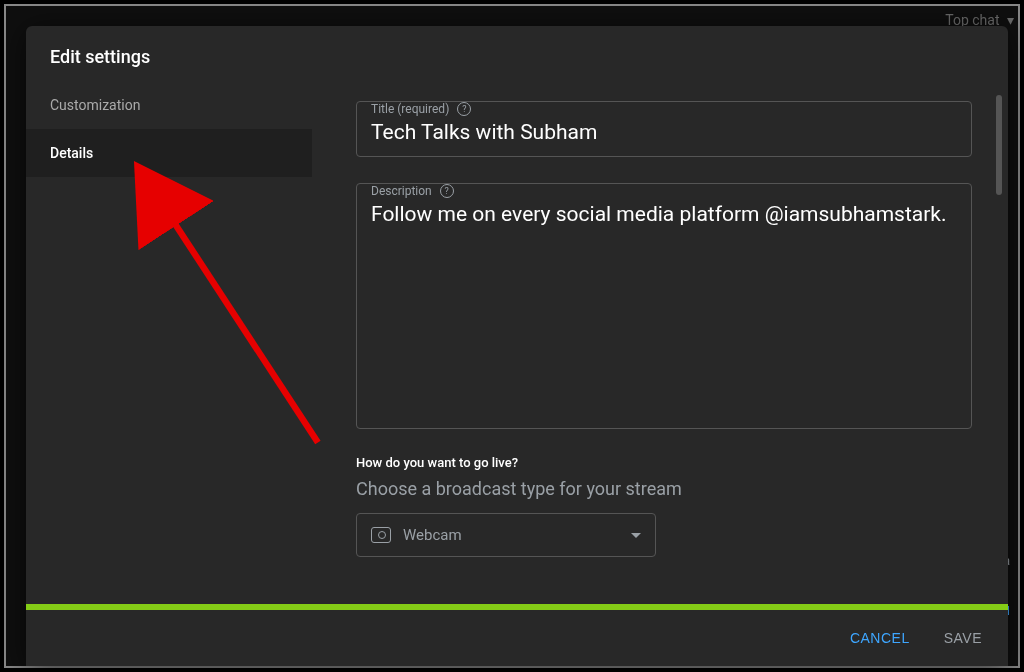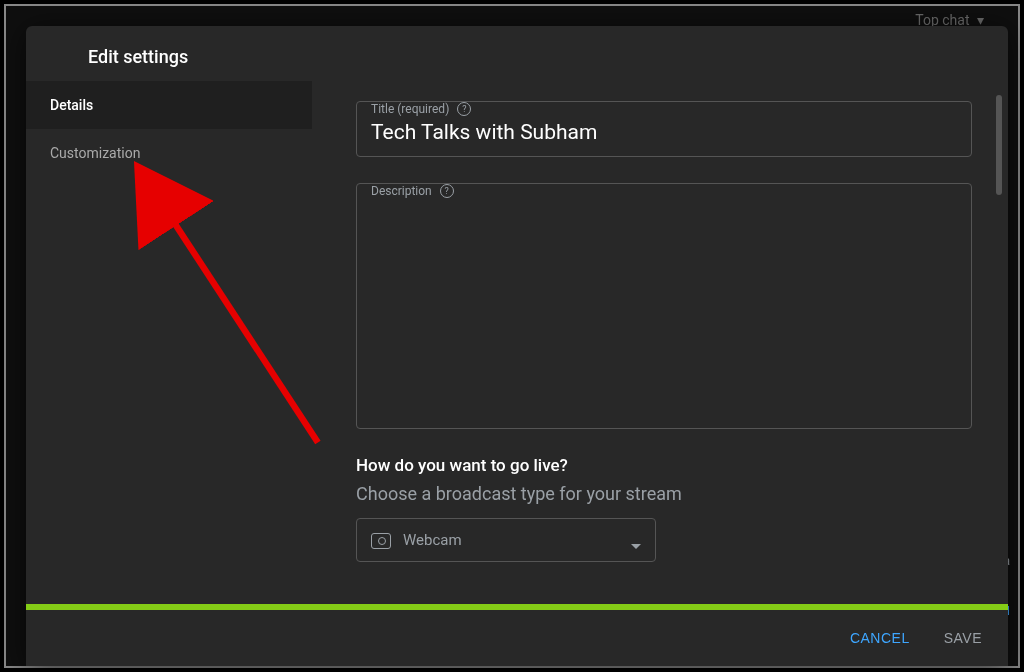--- a/index.html
+++ b/index.html
@@ -13,21 +13,21 @@
     position: relative;
   }
   .outer-frame {
     position: absolute;
     top: 4px; left: 4px; right: 4px; bottom: 4px;
     border: 2px solid #888;
     background: #0f0f0f;
   }
   .bg-top-chat {
     position: absolute;
-    top: 6px; right: 34px;
+    top: 6px; right: 4px;
     color: #6b6b6b;
     font-size: 14px;
   }
   .bg-top-chat .chev { display:inline-block; margin-left:4px; }
   .bg-bottom-name {
     position: absolute;
     bottom: 6px; right: 16px;
     background: #fdd835;
     color: #222;
     font-size: 12px;
@@ -65,21 +65,20 @@
     flex-direction: column;
     box-shadow: 0 4px 30px rgba(0,0,0,0.6);
   }
   .modal-header {
     padding: 20px 24px 14px;
   }
   .modal-title {
     font-size: 18px;
     font-weight: 500;
     color: #fff;
-    margin-left: 38px;
   }
   .modal-body {
     flex: 1;
     display: flex;
     overflow: hidden;
     position: relative;
   }
   .sidebar {
     width: 286px;
     background: #282828;
@@ -143,37 +142,37 @@
     border: none;
     outline: none;
     color: #fff;
     font-size: 21px;
     font-family: inherit;
     resize: none;
   }
   .field.desc { height: 246px; }
   .field.desc .field-input { height: 190px; }
   .section-title {
-    font-size: 17px;
+    font-size: 13px;
     font-weight: 500;
     color: #fff;
     margin-bottom: 8px;
   }
   .section-sub {
     font-size: 18px;
     color: #9aa0a6;
     margin-bottom: 14px;
   }
   .select-box {
     width: 300px;
     border: 1px solid #555;
     border-radius: 4px;
     padding: 12px 14px;
     display: flex;
-    align-items: flex-end;
+    align-items: center;
     gap: 12px;
     cursor: pointer;
     margin-bottom: 30px;
   }
   .select-box .cam-icon {
     width: 20px; height: 16px;
     border: 1.5px solid #9aa0a6;
     border-radius: 3px;
     position: relative;
     flex-shrink: 0;
@@ -239,44 +238,45 @@
   <div class="bg-right-link">ION</div>
   <div class="bg-bottom-avatar"></div>
   <div class="bg-bottom-name">Subham Stark</div>
 
   <div class="modal">
     <div class="modal-header">
       <div class="modal-title">Edit settings</div>
     </div>
     <div class="modal-body">
       <div class="sidebar">
+        <div class="sidebar-item">
+          <span>Customization</span>
+        </div>
         <div class="sidebar-item active">
           <span>Details</span>
-        </div>
-        <div class="sidebar-item">
-          <span>Customization</span>
         </div>
       </div>
 
       <div class="main">
         <div class="scrollbar"></div>
 
         <div class="field">
           <div class="field-label-row">
             <span class="field-label">Title (required)</span>
             <span class="help-icon">?</span>
           </div>
           <input class="field-input" value="Tech Talks with Subham" style="">
         </div>
 
         <div class="field desc">
           <div class="field-label-row">
             <span class="field-label">Description</span>
             <span class="help-icon">?</span>
           </div>
+          <textarea class="field-input" style="">Follow me on every social media platform @iamsubhamstark.</textarea>
         </div>
 
         <div class="section-title">How do you want to go live?</div>
         <div class="section-sub">Choose a broadcast type for your stream</div>
 
         <div class="select-box">
           <span class="cam-icon"></span>
           <span class="sel-label">Webcam</span>
           <span class="dropdown-arrow"></span>
         </div>

